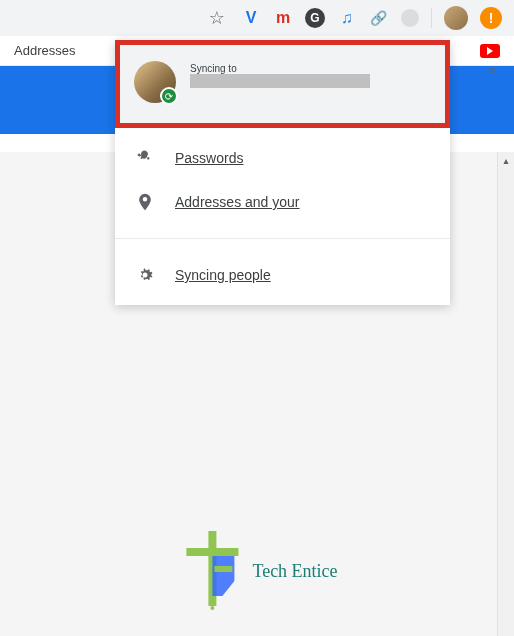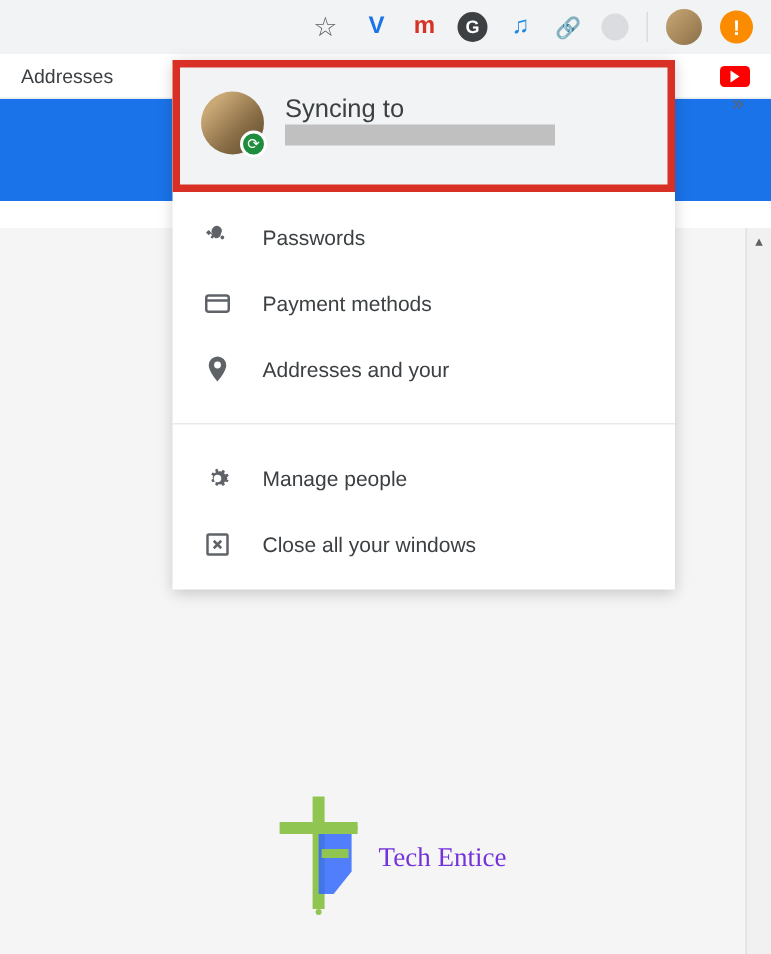--- a/index.html
+++ b/index.html
@@ -195,40 +195,41 @@
       justify-content: center;
       color: #fff;
       font-size: 10px;
     }
     .sync-text {
       flex: 1;
       padding-top: 2px;
     }
     .sync-title {
       color: #3c4043;
-      font-size: 17px;
+      font-size: 10px;
       margin-bottom: 0;
     }
     .sync-email-redacted {
       width: 180px;
       height: 14px;
       background: #c0c0c0;
     }
     
     .menu-items {
       padding: 8px 0;
     }
     .menu-item {
       display: flex;
       align-items: center;
       padding: 12px 20px;
       gap: 20px;
       cursor: pointer;
       color: #3c4043;
       font-size: 14px;
+      text-decoration: underline;
     }
     .menu-icon {
       width: 20px;
       height: 20px;
       display: flex;
       align-items: center;
       justify-content: center;
       color: #5f6368;
     }
     .menu-divider {
@@ -247,21 +248,21 @@
       align-items: center;
       gap: 6px;
       opacity: 0.95;
     }
     .watermark-logo {
       width: 70px;
       height: 90px;
       position: relative;
     }
     .watermark-text {
-      color: #6d28d9;
+      color: #0f766e;
       font-size: 18px;
       font-family: cursive;
     }
   </style>
 </head>
 <body>
 
 <div class="toolbar">
   <span class="star">☆</span>
   <span class="ext-icon ext-y">V</span>
@@ -307,57 +308,38 @@
     <div class="menu-item">
       <span class="menu-icon">
         <svg width="20" height="20" viewBox="0 0 24 24" fill="#5f6368">
             <path d="M12 8a4 4 0 1 0-3.86 5H3v3h3v-2h2v2h2v-2h1.14A4 4 0 0 0 12 8zm3 3a1.5 1.5 0 1 1 0-3 1.5 1.5 0 0 1 0 3z" transform="rotate(45 12 12)"></path>
           </svg>
       </span>
       <span>Passwords</span>
     </div>
     <div class="menu-item">
       <span class="menu-icon">
-        <svg width="20" height="20" viewBox="0 0 24 24" fill="none" stroke="#5f6368" stroke-width="2">
-            <rect x="3" y="6" width="18" height="13" rx="2"></rect>
-            <line x1="3" y1="10" x2="21" y2="10"></line>
-          </svg>
-      </span>
-      <span>Payment methods</span>
-    </div>
-    <div class="menu-item">
-      <span class="menu-icon">
         <svg width="20" height="20" viewBox="0 0 24 24" fill="#5f6368">
             <path d="M12 2a7 7 0 0 0-7 7c0 5 7 13 7 13s7-8 7-13a7 7 0 0 0-7-7zm0 9.5A2.5 2.5 0 1 1 12 6a2.5 2.5 0 0 1 0 5.5z"></path>
           </svg>
       </span>
       <span>Addresses and your</span>
     </div>
   </div>
 
   <div class="menu-divider"></div>
 
   <div class="menu-items">
     <div class="menu-item">
       <span class="menu-icon">
         <svg width="20" height="20" viewBox="0 0 24 24" fill="#5f6368">
             <path d="M19.4 13l.6-1-.6-1 1.6-1.2-1-1.7-1.9.6-.8-.8.6-1.9-1.7-1-1.2 1.6-1-.6-1 .6L11.8 4l-1.7 1 .6 1.9-.8.8-1.9-.6-1 1.7L8.6 10l-.6 1 .6 1-1.6 1.2 1 1.7 1.9-.6.8.8-.6 1.9 1.7 1 1.2-1.6 1 .6 1-.6 1.2 1.6 1.7-1-.6-1.9.8-.8 1.9.6 1-1.7L19.4 13zM12 15a3 3 0 1 1 0-6 3 3 0 0 1 0 6z"></path>
           </svg>
       </span>
-      <span>Manage people</span>
-    </div>
-    <div class="menu-item">
-      <span class="menu-icon">
-        <svg width="20" height="20" viewBox="0 0 24 24" fill="none" stroke="#5f6368" stroke-width="2">
-            <rect x="4" y="4" width="16" height="16" rx="1"></rect>
-            <line x1="9" y1="9" x2="15" y2="15"></line>
-            <line x1="15" y1="9" x2="9" y2="15"></line>
-          </svg>
-      </span>
-      <span>Close all your windows</span>
+      <span>Syncing people</span>
     </div>
   </div>
 </div>
 
 <div style="position:absolute; top:60px; right:18px;">
   <span class="chevron">»</span>
 </div>
 
 <div class="watermark">
   <svg class="watermark-logo" viewBox="0 0 70 90">

